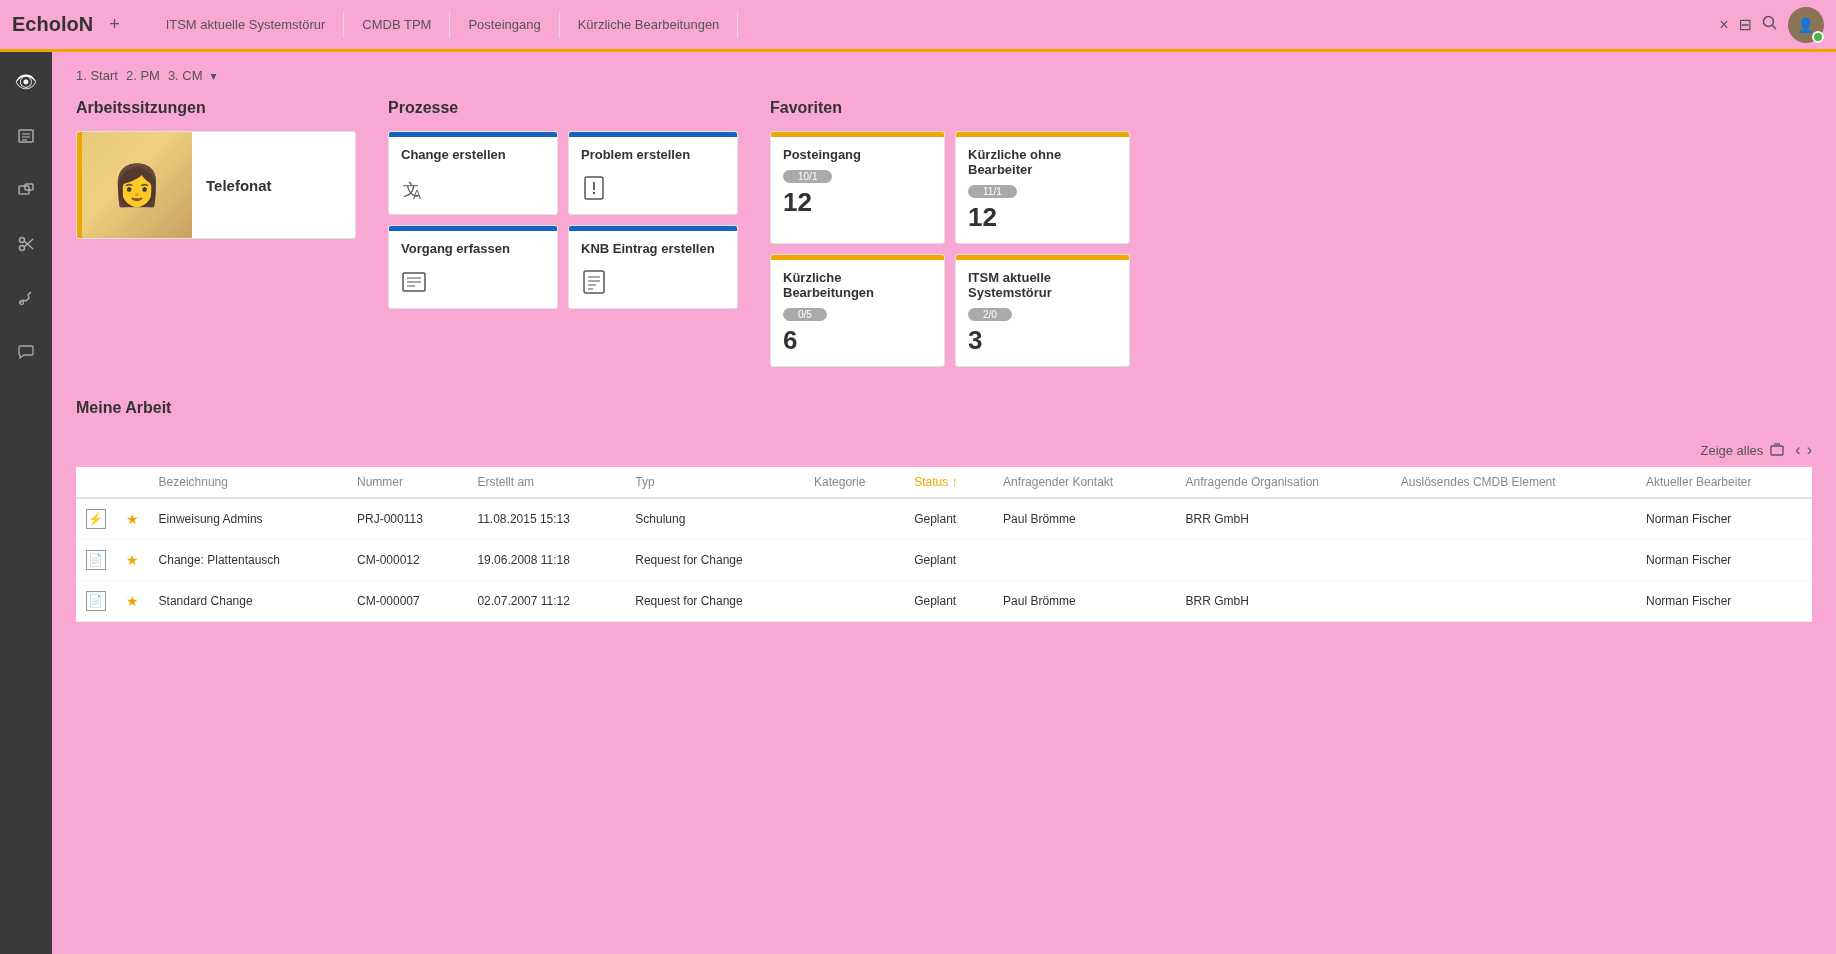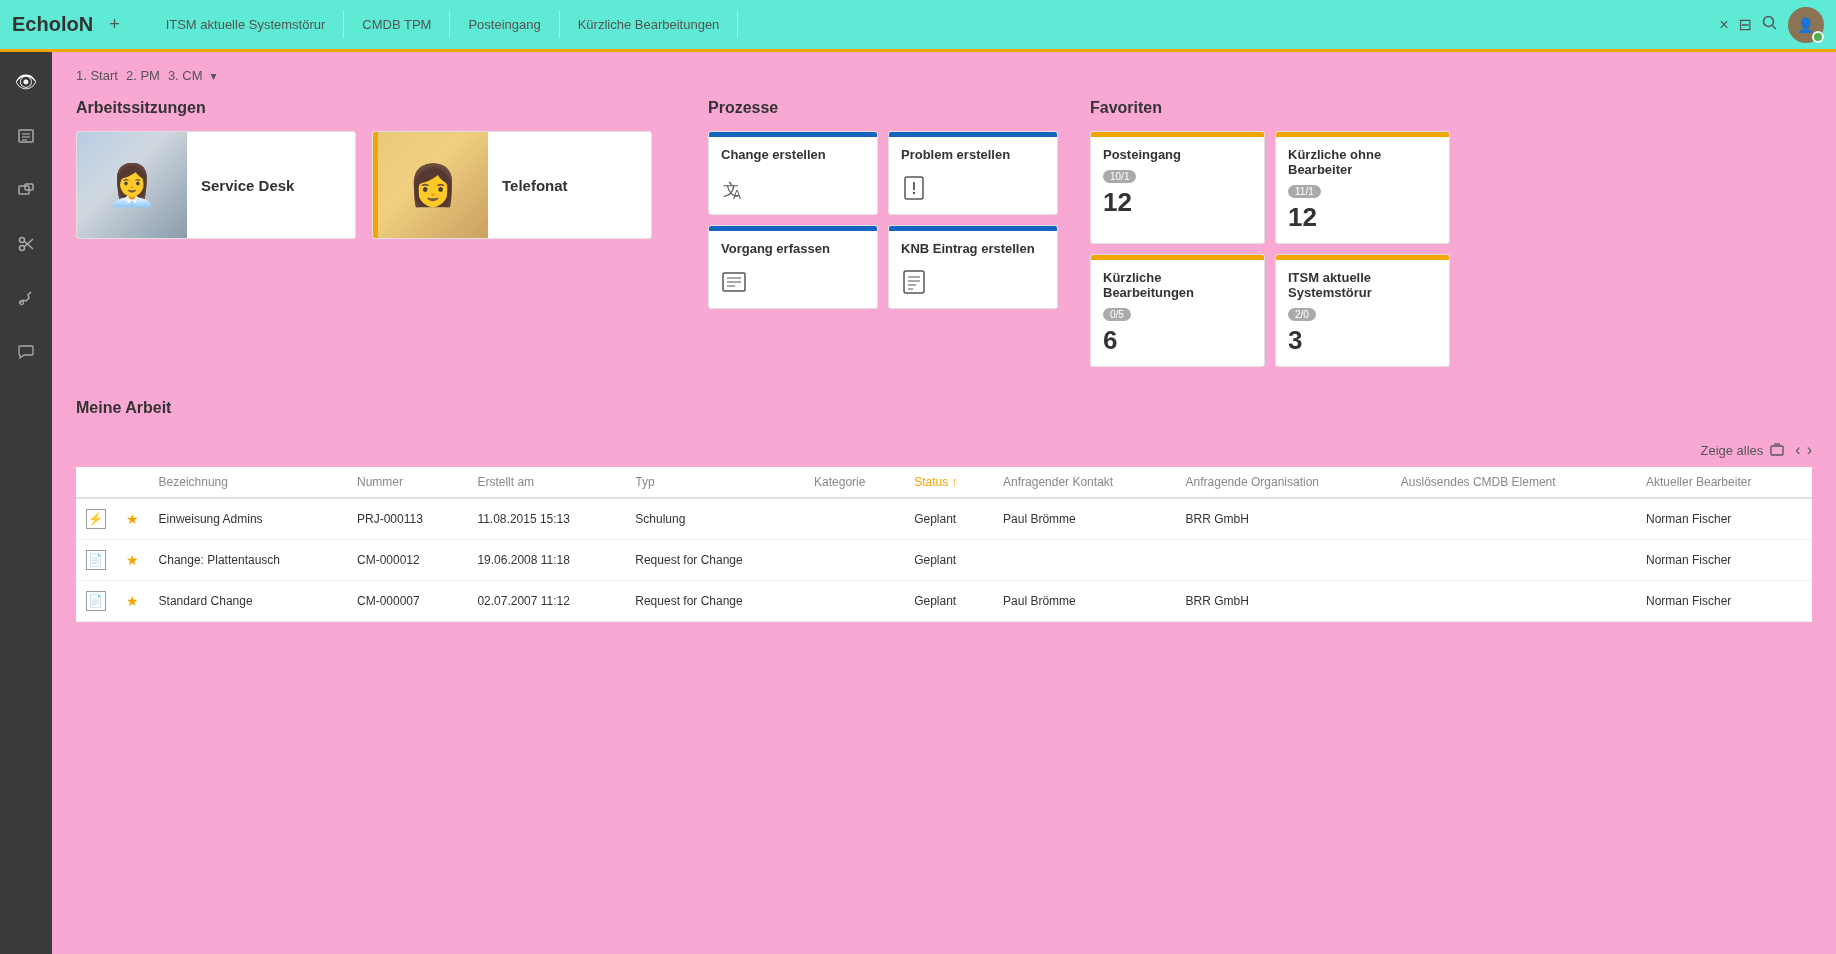--- a/index.html
+++ b/index.html
@@ -1,21 +1,21 @@
 <!DOCTYPE html>
 <html><head>
   <meta charset="utf-8">
   <style>
     * { box-sizing: border-box; margin: 0; padding: 0; }
     body { font-family: Arial, sans-serif; font-size: 13px; background: #f5f5f5; color: #333; display: flex; flex-direction: column; height: 100vh; overflow: hidden; }
 
     
     .topbar {
       height: 52px;
-      background: #5eead4;
+      background: #f9a8d4;
       border-bottom: 3px solid #f0a500;
       display: flex;
       align-items: center;
       padding: 0 12px;
       gap: 12px;
       flex-shrink: 0;
     }
     .topbar-logo {
       font-size: 20px;
       font-weight: bold;
@@ -209,21 +209,21 @@
     }
 
     
     .top-sections {
       display: flex;
       gap: 32px;
       margin-bottom: 32px;
       align-items: flex-start;
     }
     .section-arbeit { flex: 0 0 auto; }
-    .section-prozesse { flex: 0 0 auto; margin-left: 24px; }
+    .section-prozesse { flex: 0 0 auto; }
     .section-favoriten { flex: 1; }
 
     
     .prozesse-grid {
       display: grid;
       grid-template-columns: 170px 170px;
       grid-template-rows: auto auto;
       gap: 10px;
     }
     .prozess-card {
@@ -282,21 +282,21 @@
       font-weight: bold;
       margin-bottom: 6px;
       color: #333;
     }
     .favorit-badge {
       display: inline-block;
       background: #aaa;
       color: #fff;
       font-size: 10px;
       border-radius: 10px;
-      padding: 1px 7px;
+      padding: 1px 15px;
       margin-bottom: 4px;
     }
     .favorit-count {
       font-size: 26px;
       font-weight: bold;
       color: #333;
     }
 
     
     .meine-arbeit-header {
@@ -435,26 +435,20 @@
       <span>3. CM</span>
       <span class="breadcrumb-chevron">▾</span>
     </div>
 
     <div class="top-sections">
 
       <div class="section-arbeit">
         <div class="section-title">Arbeitssitzungen</div>
         <div class="work-sessions">
 
-          <div class="work-session-card">
-            <div class="card-img">
-              <div class="img-service-desk"></div>
-            </div>
-            <span class="card-label">Service Desk</span>
-          </div>
 
           <div class="work-session-card">
             <div class="card-left-bar"></div>
             <div class="card-img">
               <div class="img-telefonat"></div>
             </div>
             <span class="card-label">Telefonat</span>
           </div>
 
         </div>

